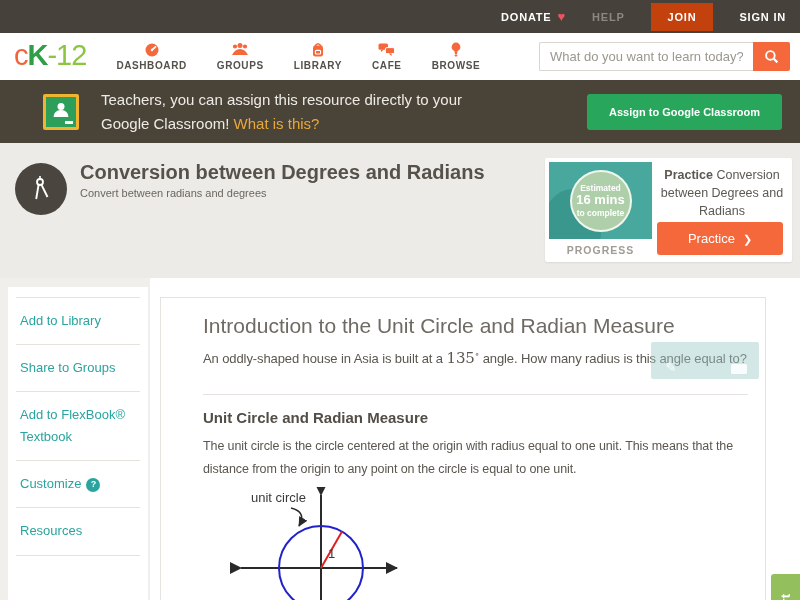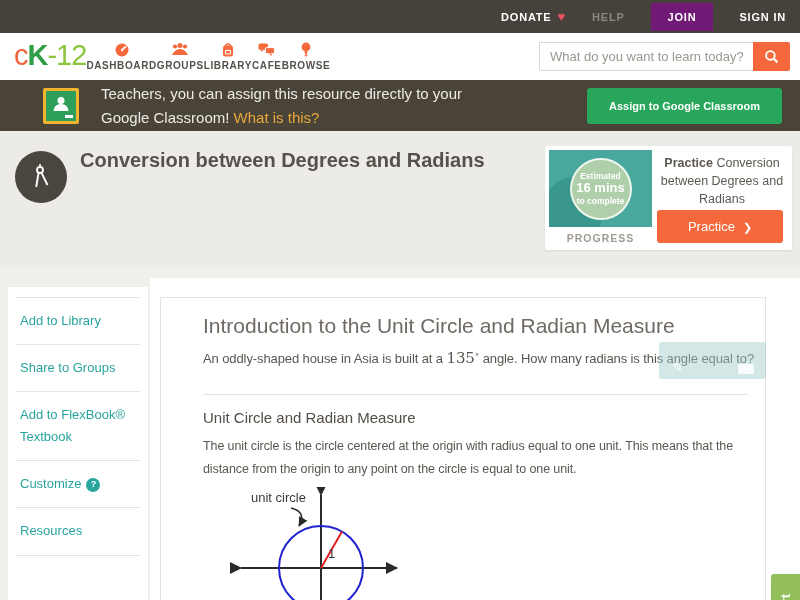--- a/index.html
+++ b/index.html
@@ -4,38 +4,38 @@
 <style>
   * { margin:0; padding:0; box-sizing:border-box; }
   html,body { width:800px; height:600px; overflow:hidden; }
   body { font-family:"Liberation Sans", sans-serif; background:#f1efeb; position:relative; }
 
   
   .topbar { height:33px; background:#46413a; display:flex; align-items:center; justify-content:flex-end; padding-right:14px; }
   .topbar .tb-item { color:#fff; font-size:11px; font-weight:bold; letter-spacing:.8px; margin-left:26px; cursor:pointer; display:flex; align-items:center; }
   .topbar .tb-help { color:#8d887f; }
   .topbar .heart { color:#e8555f; font-size:13px; margin-left:6px; font-weight:normal; }
-  .btn-join { background:#701a75; color:#fff; font-size:11px; font-weight:bold; letter-spacing:.8px; padding:8px 17px; margin-left:26px; cursor:pointer; }
+  .btn-join { background:#c2410c; color:#fff; font-size:11px; font-weight:bold; letter-spacing:.8px; padding:8px 17px; margin-left:26px; cursor:pointer; }
 
   
   .navbar { height:47px; background:#ffffff; display:flex; align-items:center; padding:0 10px 0 14px; }
   .logo { font-size:29px; font-weight:bold; letter-spacing:-1px; cursor:pointer; line-height:1; margin-top:-3px; }
   .logo .l-c { color:#f2633c; font-weight:normal; }
   .logo .l-k { color:#2f9e44; font-weight:bold; }
   .logo .l-12 { color:#8cc63f; font-weight:normal; }
-  .nav-item { display:flex; flex-direction:column; align-items:center; cursor:pointer; }
+  .nav-item { display:flex; flex-direction:column; align-items:center; margin-left:30px; cursor:pointer; }
   .nav-item svg { height:15px; margin-bottom:3px; }
   .nav-label { font-size:10px; font-weight:bold; color:#55504a; letter-spacing:.6px; }
   .search-wrap { margin-left:auto; display:flex; }
   .search-input { width:214px; height:29px; border:1px solid #d9d6d0; border-right:none; border-radius:2px 0 0 2px; padding:0 10px; font-size:13px; color:#6b665f; font-family:"Liberation Sans",sans-serif; outline:none; }
   .search-input::placeholder { color:#9c978f; }
   .search-btn { width:37px; height:29px; background:#f4683c; border:none; border-radius:0 2px 2px 0; cursor:pointer; display:flex; align-items:center; justify-content:center; }
 
   
-  .banner { height:51px; background:#494338; display:flex; align-items:center; padding-left:43px; }
+  .banner { height:63px; background:#494338; display:flex; align-items:center; padding-left:43px; }
   .gc-icon { width:36px; height:36px; background:#f1b42f; border-radius:2px; padding:3px; flex:none; }
   .gc-inner { width:100%; height:100%; background:#2e9e5b; position:relative; }
   .gc-head { position:absolute; left:50%; top:6px; transform:translateX(-50%); width:7px; height:7px; border-radius:50%; background:#fff; }
   .gc-body { position:absolute; left:50%; top:13px; transform:translateX(-50%); width:15px; height:7px; border-radius:7px 7px 0 0; background:#fff; }
   .gc-dash { position:absolute; right:3px; bottom:3px; width:8px; height:2.5px; background:#fff; }
   .banner-text { margin-left:22px; width:370px; font-size:15px; color:#edebe6; line-height:1.55; }
   .banner-link { color:#e9a83c; cursor:pointer; }
   .btn-classroom { margin-left:auto; margin-right:18px; background:#28a75c; color:#fff; font-size:11px; font-weight:bold; border:none; border-radius:3px; padding:12px 22px; cursor:pointer; font-family:"Liberation Sans",sans-serif; }
 
   
@@ -67,21 +67,21 @@
   .inner-card { position:absolute; left:10px; top:19px; width:606px; bottom:-2px; background:#fff; border:1px solid #e6e3de; padding:16px 24px 0 42px; }
   .intro-h { font-size:21px; font-weight:normal; color:#6f6a63; }
   .intro-p { margin-top:11px; font-size:13px; color:#5b564f; white-space:nowrap; letter-spacing:-.1px; }
   .math { font-family:"DejaVu Serif", serif; font-size:15px; }
   .math sup { font-size:9px; }
   .selection { position:relative; }
   .sel-popup { position:absolute; left:-8px; top:-9px; width:calc(100% + 20px); height:37px; background:rgba(158,205,200,.45); border-radius:2px; display:flex; align-items:flex-end; justify-content:space-between; padding:0 12px 5px 14px; pointer-events:auto; }
   .sel-pencil { color:rgba(255,255,255,.9); font-size:13px; line-height:1; cursor:pointer; }
   .sel-note { width:16px; height:10px; background:rgba(255,255,255,.85); border-radius:1.5px; cursor:pointer; }
   .divider { border:none; border-top:1px solid #e6e3de; margin:27px 0 0 0; width:545px; }
-  .section-h { margin-top:14px; font-size:15px; font-weight:normal; color:#524d46; }
+  .section-h { margin-top:14px; font-size:15px; font-weight:bold; color:#524d46; }
   .section-p { margin-top:9px; font-size:12.5px; color:#5b564f; line-height:1.85; width:558px; letter-spacing:-.1px; }
   .diagram { display:block; margin:6px 0 0 26px; }
 
   .support-tab { position:absolute; right:0; top:296px; width:29px; height:89px; background:#93c05c; border-radius:3px 0 0 3px; display:flex; align-items:center; justify-content:center; cursor:pointer; }
   .support-tab span { writing-mode:vertical-rl; transform:rotate(180deg); color:#fff; font-size:13px; font-weight:bold; }
 </style>
 </head>
 <body>
 
 <div class="topbar">
@@ -168,20 +168,21 @@
 <div class="page-header">
   <div class="avatar">
     <svg width="26" height="28" viewBox="0 0 26 28">
       <line x1="12" y1="1" x2="12" y2="4" stroke="#fff" stroke-width="1.6"></line>
       <circle cx="12" cy="7" r="3" fill="none" stroke="#fff" stroke-width="1.8"></circle>
       <line x1="10.6" y1="9.6" x2="8.2" y2="24" stroke="#fff" stroke-width="1.9"></line>
       <line x1="13.4" y1="9.6" x2="19.5" y2="22" stroke="#fff" stroke-width="1.9"></line>
     </svg>
   </div>
   <h1 class="ph-title">Conversion between Degrees and Radians</h1>
+  <div class="ph-sub">Convert between radians and degrees</div>
 
   <div class="pcard">
     <div class="pcard-img">
       <div class="head-sil"></div>
       <div class="badge">
         <span class="b1">Estimated</span>
         <span class="b2">16 mins</span>
         <span class="b1">to complete</span>
       </div>
     </div>
@@ -200,21 +201,21 @@
       <a class="side-item">Add to FlexBook® Textbook</a>
       <a class="side-item"><span>Customize</span><span class="help-badge">?</span></a>
       <a class="side-item">Resources</a>
 
     </div>
   </div>
 
   <div class="main-card">
     <div class="inner-card">
       <h2 class="intro-h">Introduction to the Unit Circle and Radian Measure</h2>
-      <p class="intro-p"><span>An oddly-shaped house in Asia is built at a </span><span class="math"><span>135</span><sup>∘</sup></span><span> angle. How many radians is this </span><span class="selection"><span>angle equal to?</span><span class="sel-popup">
+      <p class="intro-p"><span>An oddly-shaped house in Asia is built at a </span><span class="math"><span>135</span><sup>∘</sup></span><span> angle. How many radius is this </span><span class="selection"><span>angle equal to?</span><span class="sel-popup">
               <span class="sel-pencil">✎</span>
               <span class="sel-note"></span>
             </span></span></p>
 
       <hr class="divider">
 
       <h3 class="section-h">Unit Circle and Radian Measure</h3>
       <p class="section-p">The unit circle is the circle centered at the origin with radius equal to one unit. This means that the distance from the origin to any point on the circle is equal to one unit.</p>
 
       <svg class="diagram" width="215" height="126" viewBox="0 0 215 126">

